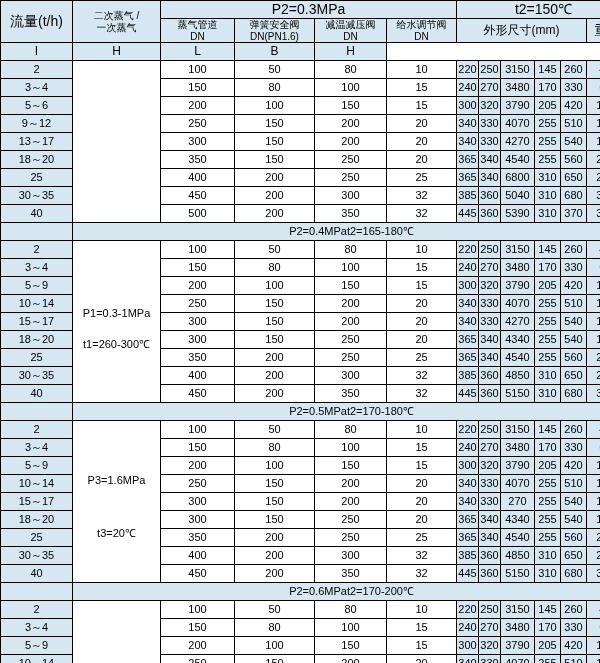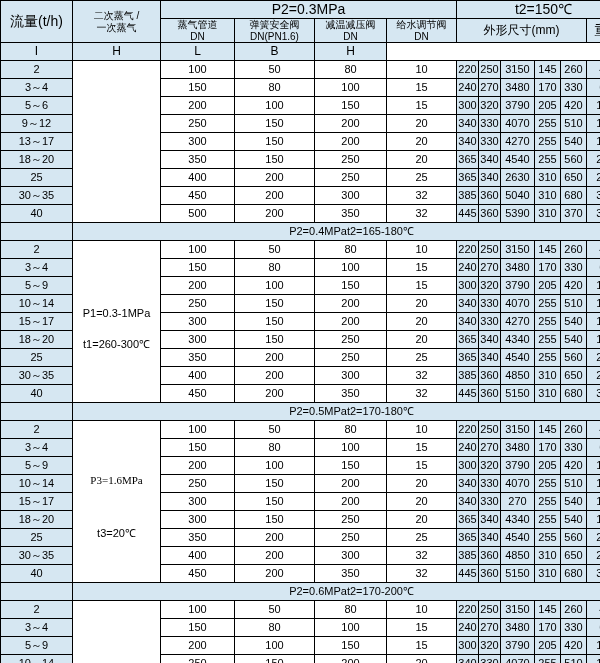--- a/index.html
+++ b/index.html
@@ -209,21 +209,21 @@
         <td class="wcell">2240</td>
       </tr>
       <tr>
         <td class="c-flow">25</td>
         <td class="c-mid">400</td>
         <td class="c-mid">200</td>
         <td class="c-mid">250</td>
         <td class="c-mid">25</td>
         <td class="dimcell">365</td>
         <td class="dimcell">340</td>
-        <td class="dimcell">2630</td>
+        <td class="dimcell">6800</td>
         <td class="dimcell">310</td>
         <td class="dimcell">650</td>
         <td class="wcell">2570</td>
       </tr>
       <tr>
         <td class="c-flow">30～35</td>
         <td class="c-mid">450</td>
         <td class="c-mid">200</td>
         <td class="c-mid">300</td>
         <td class="c-mid">32</td>
@@ -372,21 +372,21 @@
         <td class="dimcell">680</td>
         <td class="wcell">3420</td>
       </tr>
       <tr>
         <td class="c-flow">&nbsp;</td>
         <td class="band" colspan="11">P2=0.5MPat2=170-180℃</td>
       </tr>
       <tr>
         <td class="c-flow">2</td>
         <td class="c-press" rowspan="9">
-          <div style="margin:10px 0 40px 0;font-family:Liberation Serif, serif;">P3=1.6MPa</div>
+          <div style="margin:10px 0 40px 0;">P3=1.6MPa</div>
           <div>t3=20℃</div>
         </td>
         <td class="c-mid">100</td>
         <td class="c-mid">50</td>
         <td class="c-mid">80</td>
         <td class="c-mid">10</td>
         <td class="dimcell">220</td>
         <td class="dimcell">250</td>
         <td class="dimcell">3150</td>
         <td class="dimcell">145</td>

